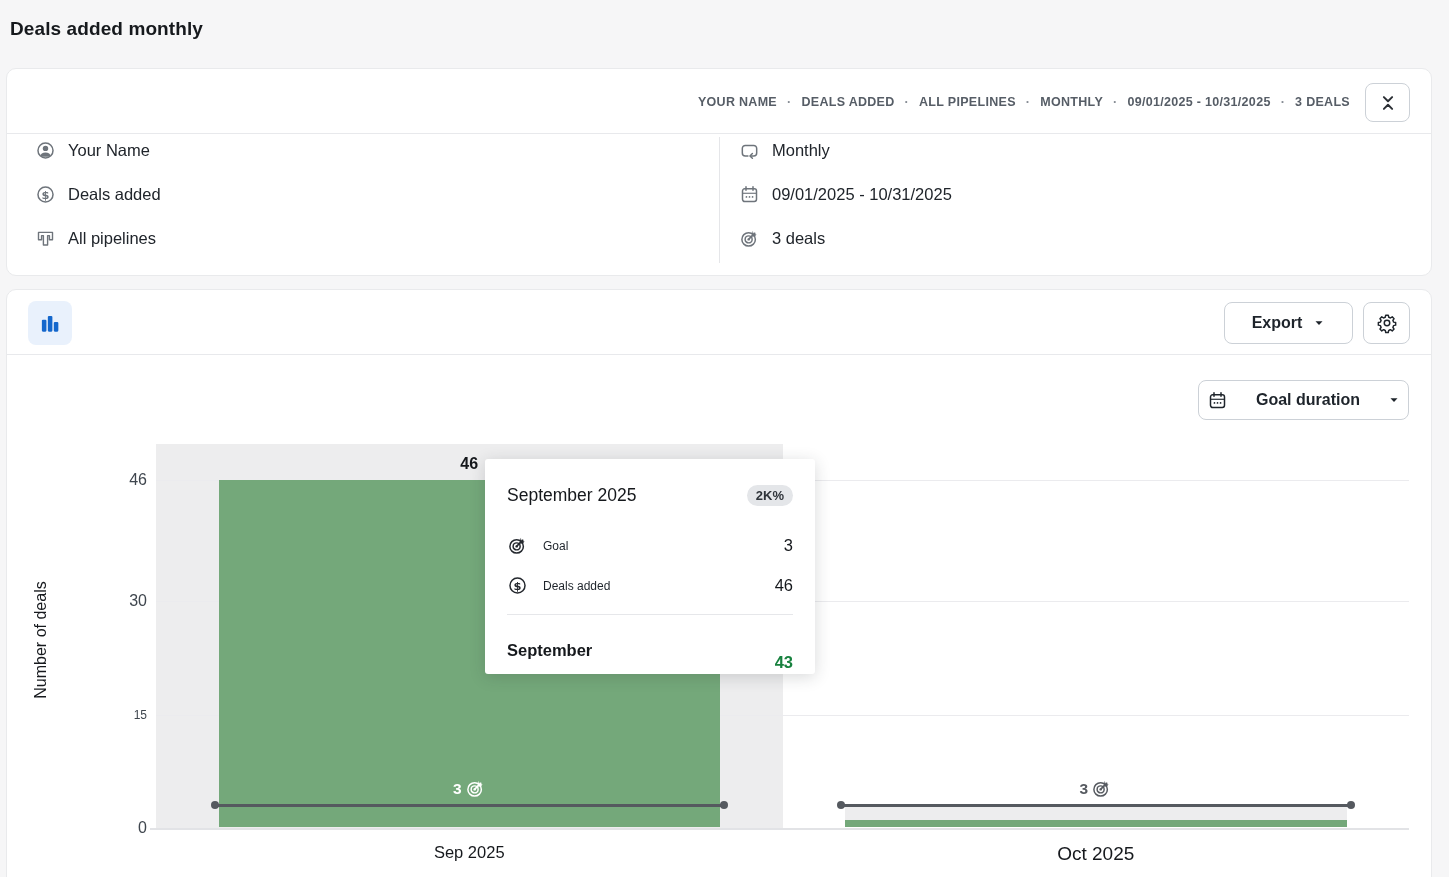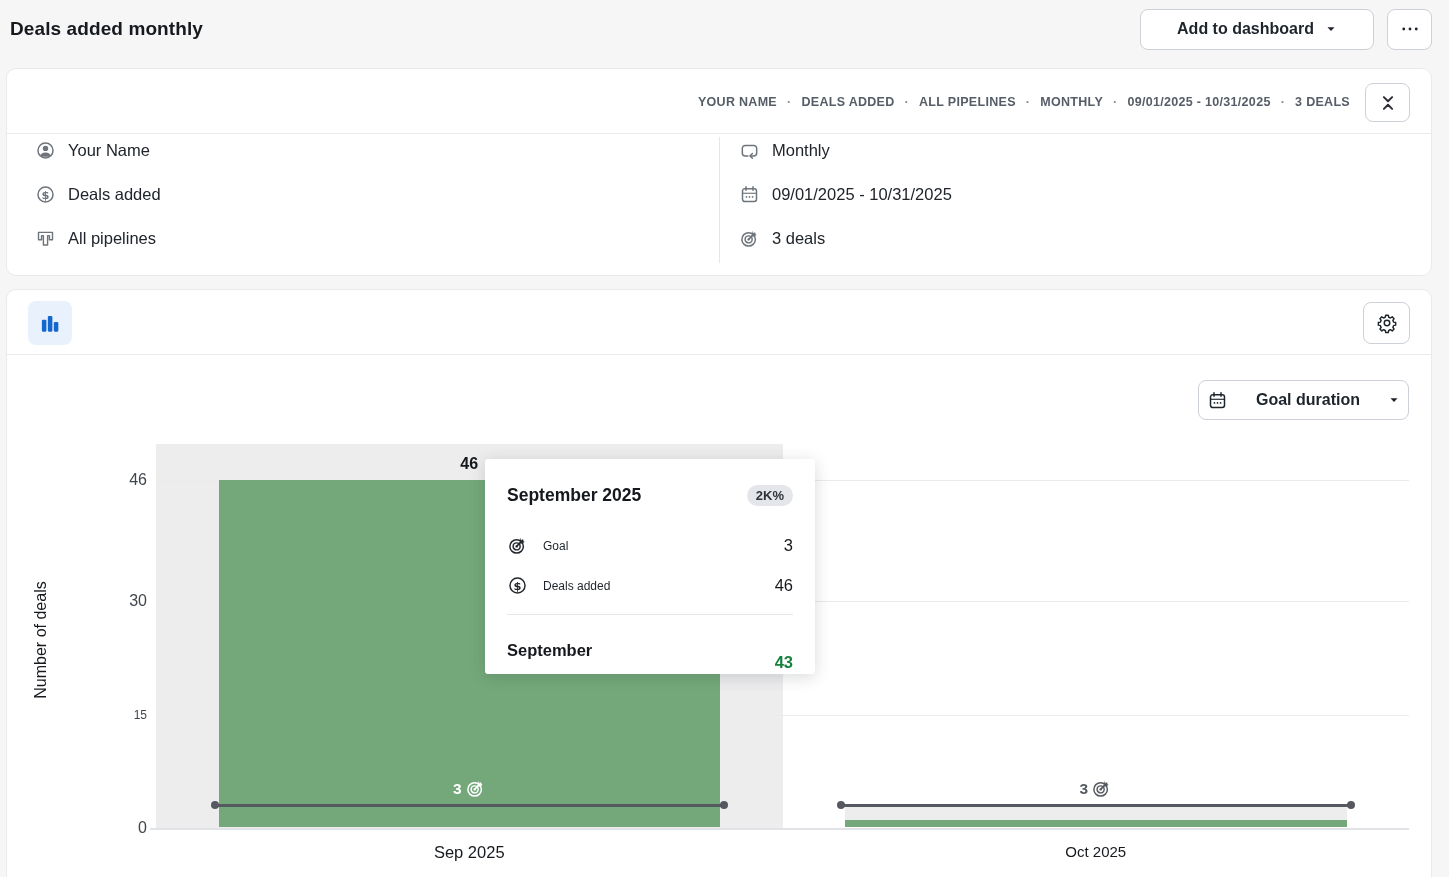--- a/index.html
+++ b/index.html
@@ -37,57 +37,38 @@
   .chart-tile{position:absolute;left:21px;top:11px;width:44px;height:44px;border-radius:8px;background:#e9f1fc;color:#1467cc;display:flex;align-items:center;justify-content:center;cursor:pointer}
   .btn-export{position:absolute;left:1217px;top:12px;height:42px;width:129px}
   .btn-gear{position:absolute;left:1356px;top:12px;height:42px;width:47px;color:#1e242b}
   .btn-goal-duration{position:absolute;left:1191px;top:90px;width:211px;height:40px;gap:28px}
   
   #chart-layer{position:absolute;inset:0;pointer-events:none}
   #chart-layer .abs{position:absolute}
   
   .tooltip{position:absolute;left:485px;top:459px;width:330px;height:215px;background:#fff;border-radius:3px;box-shadow:0 3px 16px rgba(40,44,50,.18);padding:0 22px;z-index:20}
   .tt-head{margin-top:26px;display:flex;align-items:center}
-  .tt-title{font-size:17.5px;font-weight:700;color:#15181c}
+  .tt-title{font-size:17.5px;font-weight:400;color:#15181c}
   .tt-badge{margin-left:auto;background:#e4e6e9;border-radius:11px;padding:3px 9px;font-size:13px;font-weight:700;color:#2f343a}
   .tt-row{display:flex;align-items:center;height:21px;gap:15px}
   .tt-row.r1{margin-top:29px}
   .tt-row.r2{margin-top:19px}
   .tt-row .icon{color:#24282e;width:21px;height:21px}
   .tt-row .lbl{font-size:12px;color:#1e242b}
   .tt-row .val{margin-left:auto;font-size:16.5px;color:#15181c}
   .tt-div{margin-top:18px;border-top:1px solid #e6e7ea}
   .tt-diff{display:flex;align-items:center;margin-top:14px}
   .tt-diff .lbl{font-size:16.5px;font-weight:700;color:#15181c}
   .tt-diff .val{margin-left:auto;font-size:16.5px;font-weight:700}
 </style>
 </head>
 <body>
 
 <div class="top-header">
   <h1 class="page-title">Deals added monthly</h1>
-  <div class="header-actions">
-    <button class="btn btn-add">
-      <span>Add to dashboard</span>
-      <span class="icon">
-          <svg width="12" height="12" viewBox="0 0 24 24">
-            <path d="M5 8.5h14L12 16z" fill="currentColor"></path>
-          </svg>
-        </span>
-    </button>
-    <button class="btn btn-sq">
-      <span class="icon">
-          <svg width="20" height="20" viewBox="0 0 24 24">
-            <circle cx="4.5" cy="12" r="1.7" fill="currentColor"></circle>
-            <circle cx="12" cy="12" r="1.7" fill="currentColor"></circle>
-            <circle cx="19.5" cy="12" r="1.7" fill="currentColor"></circle>
-          </svg>
-        </span>
-    </button>
-  </div>
 </div>
 
 <section class="panel goal-panel">
   <div class="goal-header">
     <div class="summary">
         <span>YOUR NAME</span>
         <span class="sep">·</span>
         <span>DEALS ADDED</span>
         <span class="sep">·</span>
         <span>ALL PIPELINES</span>
@@ -187,20 +168,28 @@
   <div class="chart-toolbar">
     <div class="chart-tile">
       <span class="icon">
           <svg width="26" height="26" viewBox="0 0 24 24">
             <rect x="4.5" y="9" width="4.2" height="11" rx="1" fill="currentColor"></rect>
             <rect x="10" y="5.5" width="4.2" height="14.5" rx="1" fill="currentColor"></rect>
             <rect x="15.5" y="11" width="4.2" height="9" rx="1" fill="currentColor"></rect>
           </svg>
         </span>
     </div>
+    <button class="btn btn-export">
+      <span>Export</span>
+      <span class="icon">
+          <svg width="12" height="12" viewBox="0 0 24 24">
+            <path d="M5 8.5h14L12 16z" fill="currentColor"></path>
+          </svg>
+        </span>
+    </button>
     <button class="btn btn-sq btn-gear">
       <span class="icon">
           <svg width="22" height="22" viewBox="0 0 24 24">
             <path d="M10.6 3.5h2.8l.5 2.3a6.4 6.4 0 0 1 1.8.75l2-1.3 2 2-1.3 2a6.4 6.4 0 0 1 .74 1.8l2.3.5v2.8l-2.3.5a6.4 6.4 0 0 1-.74 1.8l1.3 2-2 2-2-1.3a6.4 6.4 0 0 1-1.8.74l-.5 2.3h-2.8l-.5-2.3a6.4 6.4 0 0 1-1.8-.74l-2 1.3-2-2 1.3-2a6.4 6.4 0 0 1-.74-1.8l-2.3-.5v-2.8l2.3-.5a6.4 6.4 0 0 1 .74-1.8l-1.3-2 2-2 2 1.3a6.4 6.4 0 0 1 1.8-.74z" stroke="currentColor" fill="none" stroke-width="1.6" stroke-linejoin="round"></path>
             <circle cx="12" cy="12" r="3" stroke="currentColor" fill="none" stroke-width="1.6"></circle>
           </svg>
         </span>
     </button>
   </div>
   <button class="btn btn-goal-duration">
@@ -261,21 +250,21 @@
       <span style="display: flex;">
         <svg width="21" height="21" viewBox="0 0 24 24">
           <circle cx="11" cy="13" r="7.7" stroke="currentColor" fill="none" stroke-width="1.7"></circle>
           <circle cx="11" cy="13" r="4" stroke="currentColor" fill="none" stroke-width="1.7"></circle>
           <circle cx="11" cy="13" r="1.4" fill="currentColor"></circle>
           <path d="M11.5 12.5 L18 6" stroke="currentColor" stroke-width="1.9" stroke-linecap="round"></path>
           <path d="M15.8 3.2l.8 3.5 3.5.8-2.5 2.4-3.4-.9z" fill="currentColor"></path>
         </svg>
       </span>
     </div>
-    <div class="abs" style="left: 1035.75px; top: 843px; width: 120px; text-align: center; font-size: 15px; color: rgb(22, 25, 29);">Oct 2025</div>
+    <div class="abs" style="left: 1035.75px; top: 843px; width: 120px; text-align: center; font-size: 19px; color: rgb(22, 25, 29);">Oct 2025</div>
     <div class="abs" style="left: 150px; top: 828px; width: 1259px; height: 2px; background: rgb(226, 227, 230);"></div>
   </div>
 
 <div class="tooltip">
   <div class="tt-head">
     <span class="tt-title">September 2025</span>
     <span class="tt-badge">2K%</span>
   </div>
   <div class="tt-row r1">
     <span class="icon">

